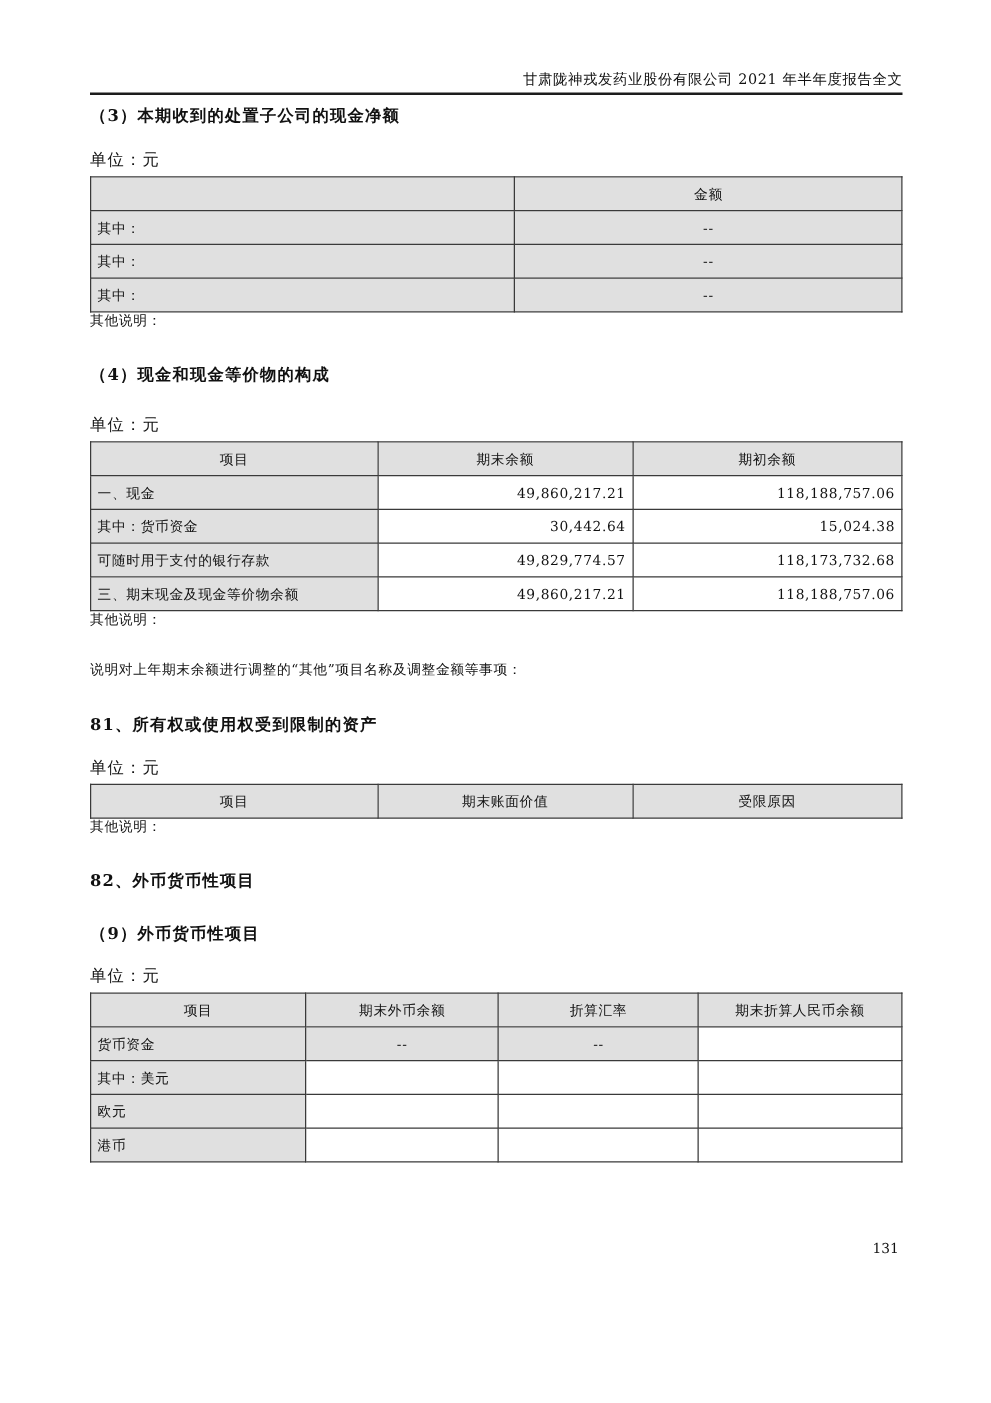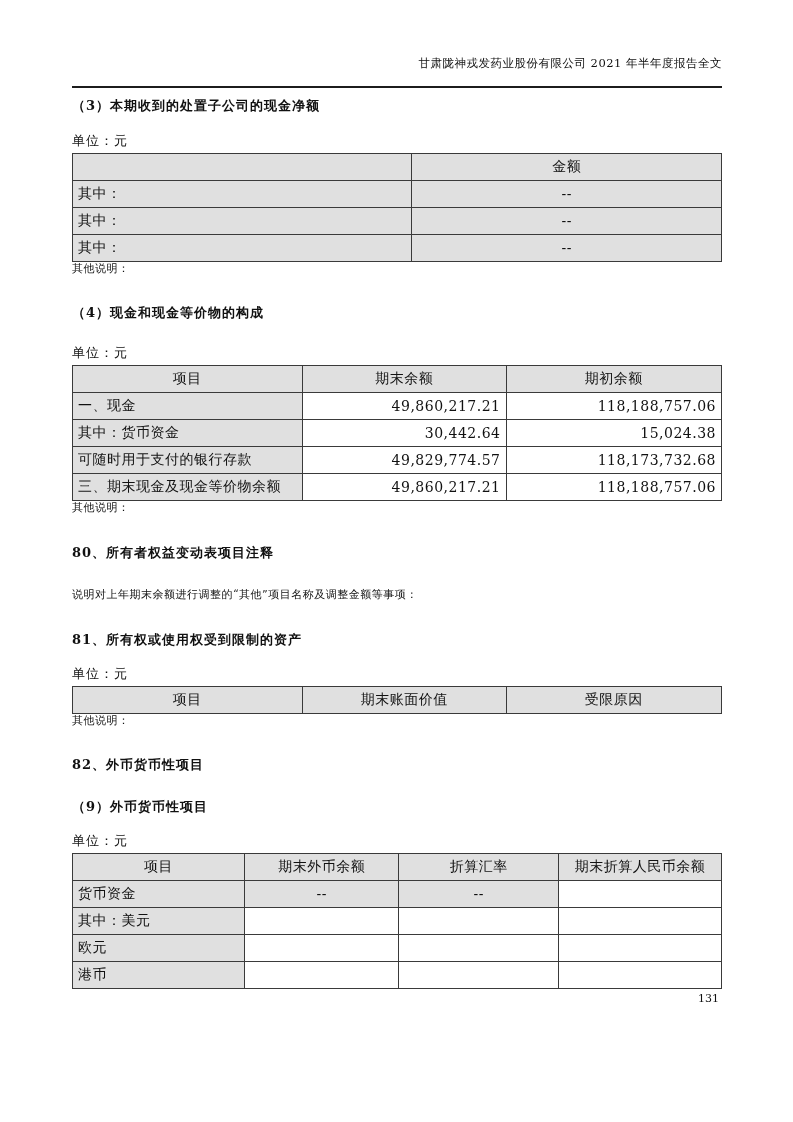--- a/index.html
+++ b/index.html
@@ -9,21 +9,21 @@
     font-family: "DejaVu Serif", "Liberation Serif", serif;
     color: #111111;
     position: relative;
     overflow: hidden;
   }
   .page { position: relative; width: 793px; height: 1122px; background: #ffffff; }
 
   .doc-header {
     margin: 0 71px 0 72px;
     padding-top: 56px;
-    padding-bottom: 15px;
+    padding-bottom: 3px;
     border-bottom: 2px solid #1c1c1c;
     text-align: right;
     font-size: 11.5px;
     line-height: 15px;
     letter-spacing: 0.5px;
   }
 
   .content { margin: 0 71px 0 72px; }
 
   .hd { font-weight: bold; font-size: 13px; line-height: 19px; letter-spacing: 1px; }
@@ -42,21 +42,21 @@
     letter-spacing: 1px;
   }
   .unit.u2 { margin-top: 24px; }
   .unit.u3 { margin-top: 18px; }
   .unit.u4 { margin-top: 18px; }
 
   table.tbl { width: 100%; border-collapse: collapse; table-layout: fixed; }
   .tbl td {
     border: 1px solid #3a3a3a;
     height: 27px;
-    font-size: 14px;
+    font-size: 11px;
     padding: 0 5px;
     vertical-align: middle;
     letter-spacing: 0.5px;
     overflow: hidden; white-space: nowrap;
   }
   .tbl { border: 1px solid #2c2c2c; }
   .g { background: #e0e0e0; }
   .c { text-align: center; }
   .r { text-align: right; }
   .ind1 { padding-left: 31px; }
@@ -140,21 +140,20 @@
         </tr>
         <tr>
           <td class="g">三、期末现金及现金等价物余额</td>
           <td class="r">49,860,217.21</td>
           <td class="r">118,188,757.06</td>
         </tr>
       </tbody>
     </table>
     <div class="note">其他说明：</div>
 
-    <div class="hd hd-80">80、所有者权益变动表项目注释</div>
     <div class="body-text">说明对上年期末余额进行调整的“其他”项目名称及调整金额等事项：</div>
 
     <div class="hd hd-81">81、所有权或使用权受到限制的资产</div>
     <div class="unit u3">单位：元</div>
     <table class="tbl">
       <colgroup>
           <col style="width:35.4%">
           <col style="width:31.4%">
           <col style="width:33.2%">
         </colgroup>

